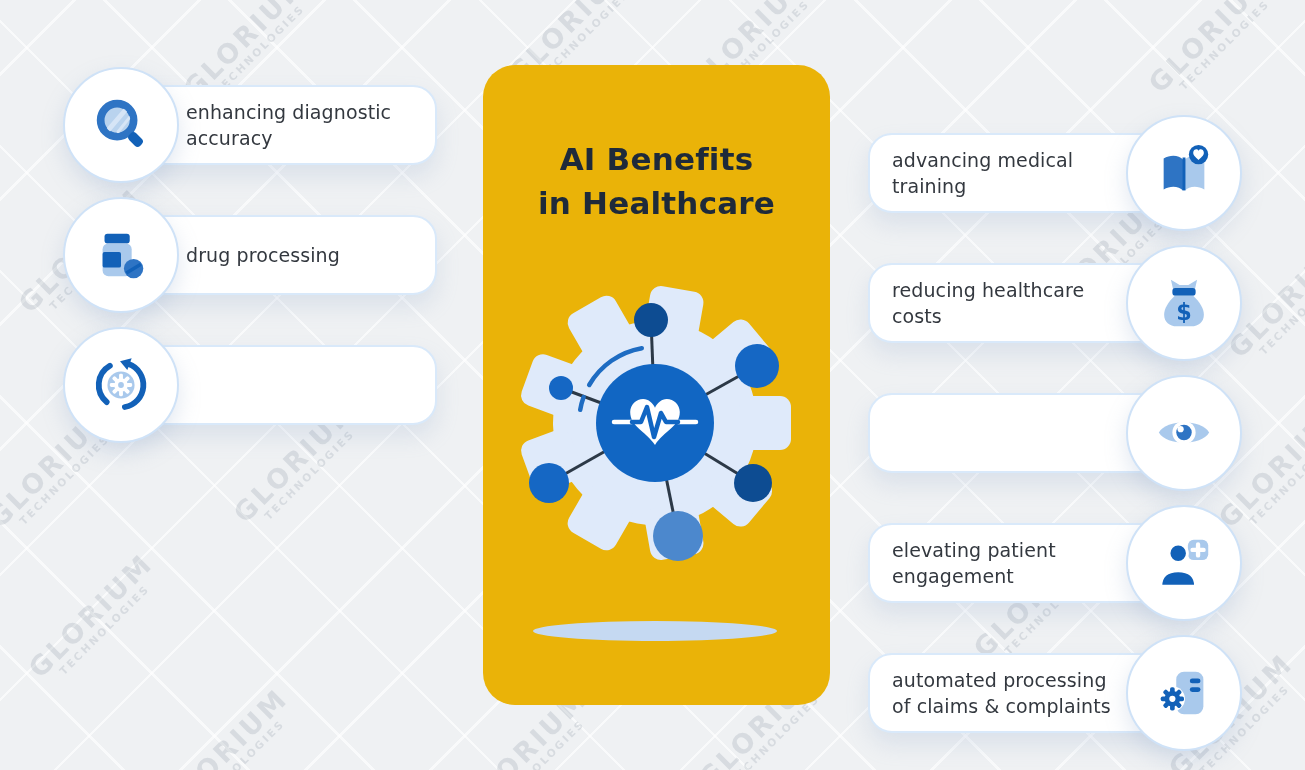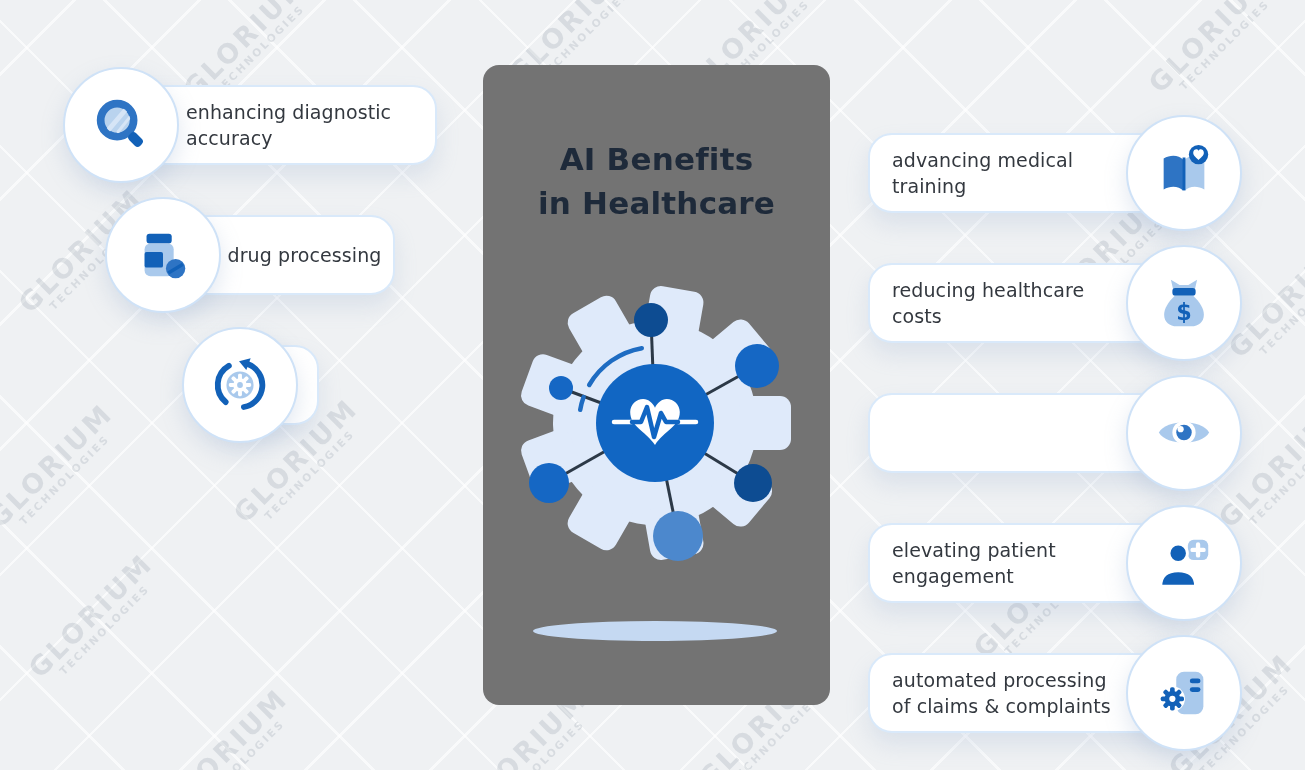--- a/index.html
+++ b/index.html
@@ -14,21 +14,21 @@
   
   .wm{
     position:absolute;z-index:1;pointer-events:none;text-align:center;
     transform:translate(-50%,-50%) rotate(-45deg);
     color:rgba(122,133,150,.20);font-weight:bold;line-height:1.05;white-space:nowrap;
   }
   .wm .l1{display:block;font-size:27px;letter-spacing:3px;}
   .wm .l2{display:block;font-size:10.5px;letter-spacing:2.6px;}
   
   .column{position:absolute;top:85px;width:337px;display:flex;flex-direction:column;gap:50px;z-index:2;}
-  .column.left{left:100px;align-items:center;}
+  .column.left{left:100px;}
   .column.right{left:868px;margin-top:48px;}
   .card{
     position:relative;height:80px;background:#fff;
     border:2px solid #d9e9fa;border-radius:24px;
     box-shadow:0 12px 22px rgba(140,165,200,.20);
     display:flex;align-items:center;box-sizing:border-box;
   }
   .card.icon-left {padding:0 12px 0 84px;}
   .card.icon-right{padding:0 84px 0 22px;}
   .label{
@@ -38,21 +38,21 @@
     position:absolute;top:50%;transform:translateY(-50%);
     width:112px;height:112px;border-radius:50%;background:#fff;
     border:2px solid #cfe2f7;box-shadow:0 10px 22px rgba(140,165,200,.25);
     display:flex;align-items:center;justify-content:center;
   }
   .card.icon-left  .badge{left:-39px;}
   .card.icon-right .badge{right:-39px;}
   
   .panel{
     position:absolute;left:483px;top:65px;width:347px;height:640px;
-    background:#737373;border-radius:16px;z-index:2;
+    background:#eab308;border-radius:32px;z-index:2;
   }
   .panel-title{
     margin-top:72px;text-align:center;font-weight:bold;color:#1e2a3a;
     font-size:31px;line-height:44px;letter-spacing:.2px;
   }
   .hub{position:absolute;left:0;top:205px;}
 </style>
 </head>
 <body>
 

